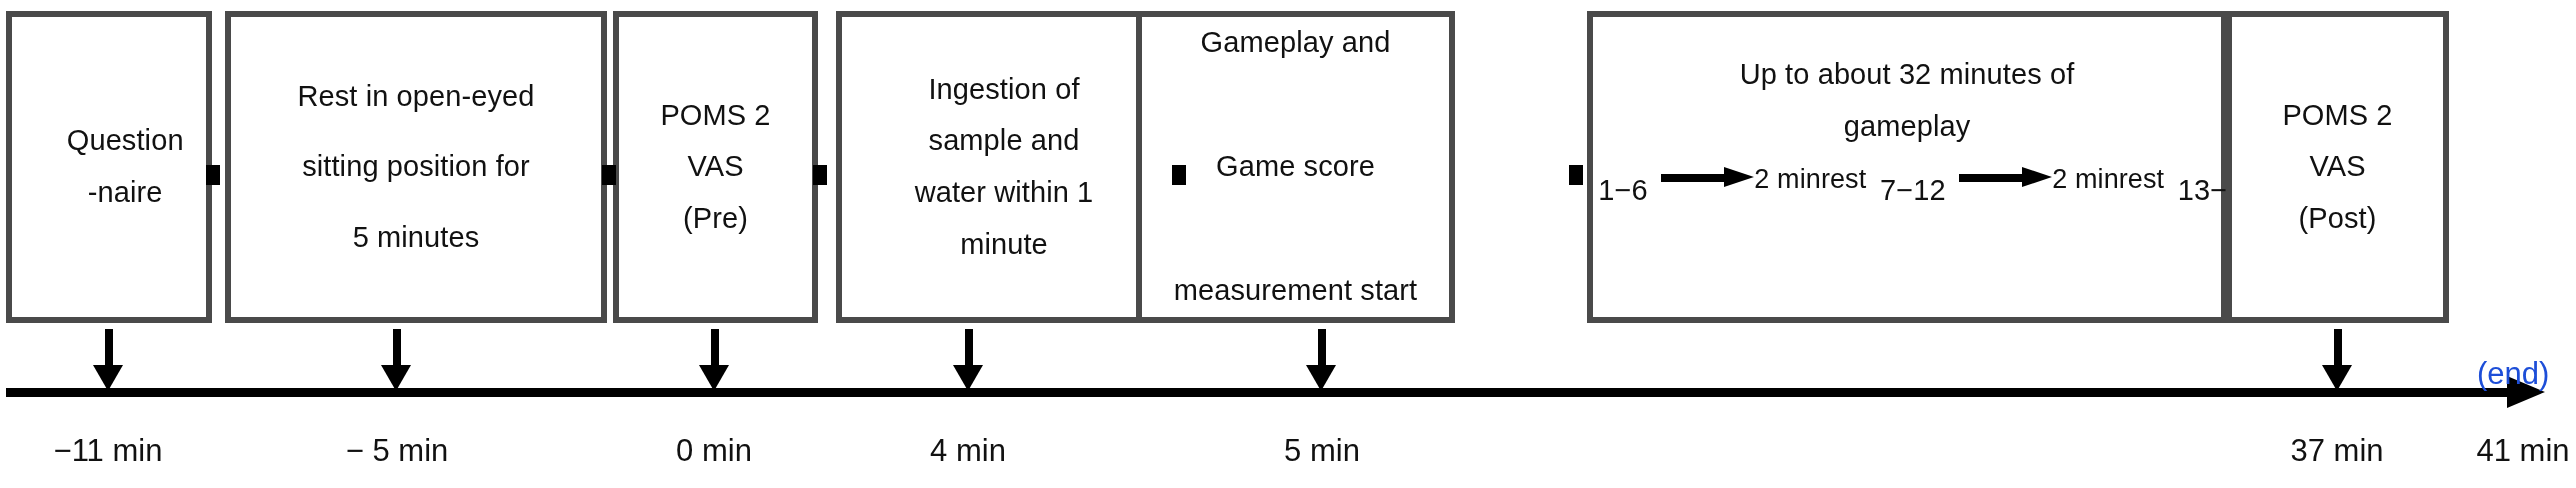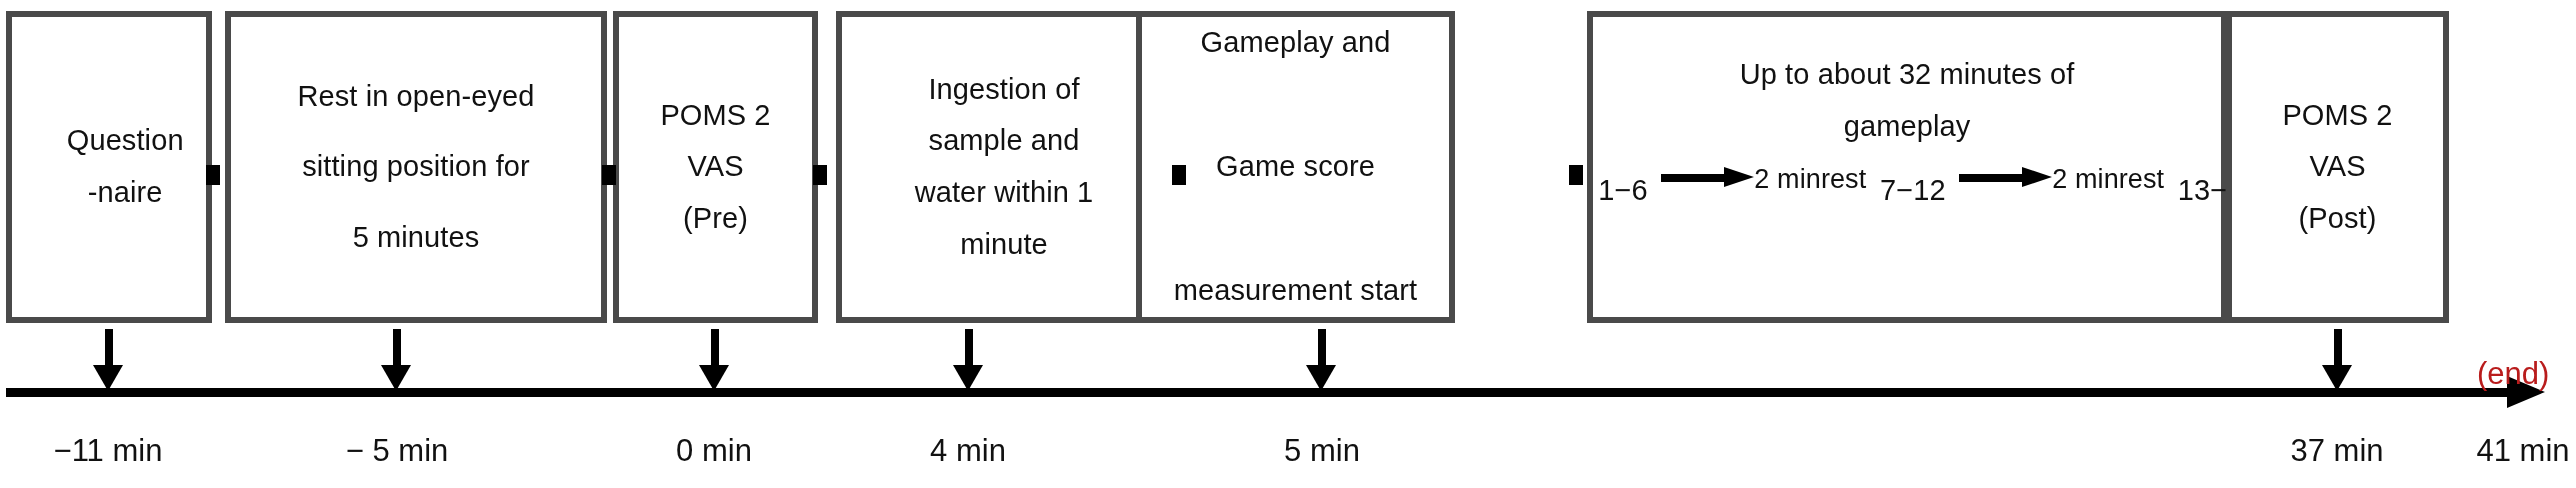--- a/index.html
+++ b/index.html
@@ -112,21 +112,21 @@
     white-space:nowrap;
     color:#111;
     transform:translateX(-50%);
   }
   .endlabel{
     position:absolute;
     top:356px;
     left:2477px;
     font-size:31px;
     white-space:nowrap;
-    color:#b91c1c;
+    color:#1d4ed8;
   }
 </style>
 </head>
 <body>
 
 <div id="root">
 
   <div class="box" id="box0" style="left: 6.2px; width: 206px; padding-left: 32px;">
     <span class="ln">Question</span>
     <span class="ln">-naire</span>

